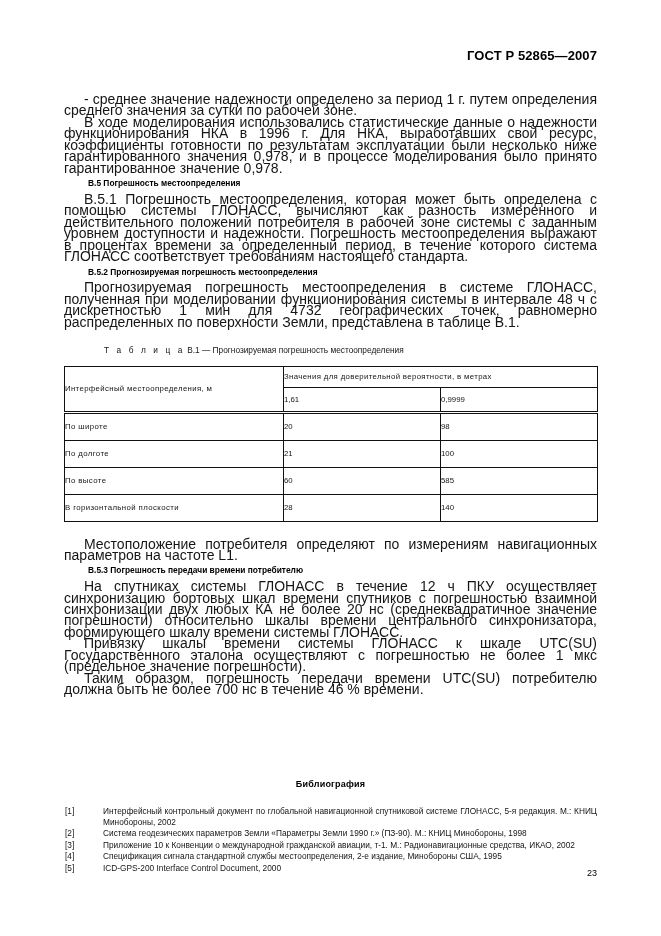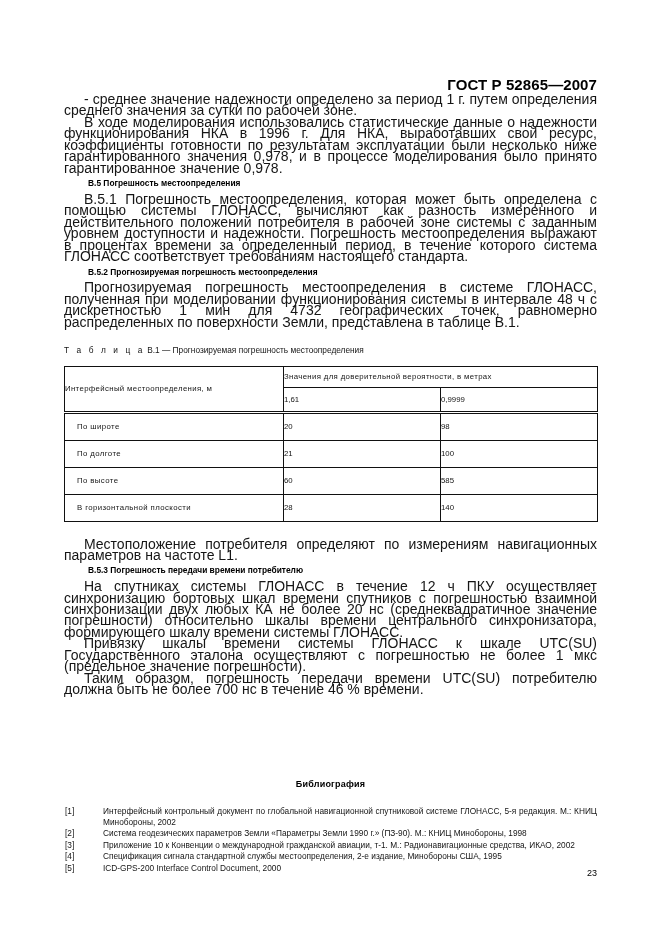--- a/index.html
+++ b/index.html
@@ -15,23 +15,23 @@
     position: relative;
     width: 661px;
     height: 936px;
     background: #ffffff;
     overflow: hidden;
   }
 
   
   .running-header {
     position: absolute;
-    top: 76px;
+    top: 48px;
     right: 64px;
-    font-size: 15px;
+    font-size: 13px;
     font-weight: bold;
     letter-spacing: 0.1px;
     color: #000;
     white-space: nowrap;
   }
 
   
   .content {
     position: absolute;
     top: 94px;
@@ -63,20 +63,21 @@
   
   .table-caption {
     font-size: 8.3px;
     line-height: 11.4px;
     color: #151515;
     margin: 0;
     white-space: nowrap;
   }
   .table-caption .tcap-word {
     letter-spacing: 2.6px;
+    margin-left: 40px;
   }
 
   
   table.gost {
     border-collapse: collapse;
     width: 533px;
     margin: 0;
     table-layout: fixed;
   }
   table.gost td, table.gost th {
@@ -101,21 +102,20 @@
   }
   table.gost tbody td {
     height: 26px;
     border-top-width: 1px;
   }
   table.gost tbody tr:first-child td {
     border-top: 3px double #111;
   }
   table.gost td.rowlabel {
     letter-spacing: 0.4px;
-    padding-left: 12px;
   }
 
   
   .biblio-title {
     font-size: 9px;
     font-weight: bold;
     text-align: center;
     color: #000;
     margin: 0;
     letter-spacing: 0.2px;

